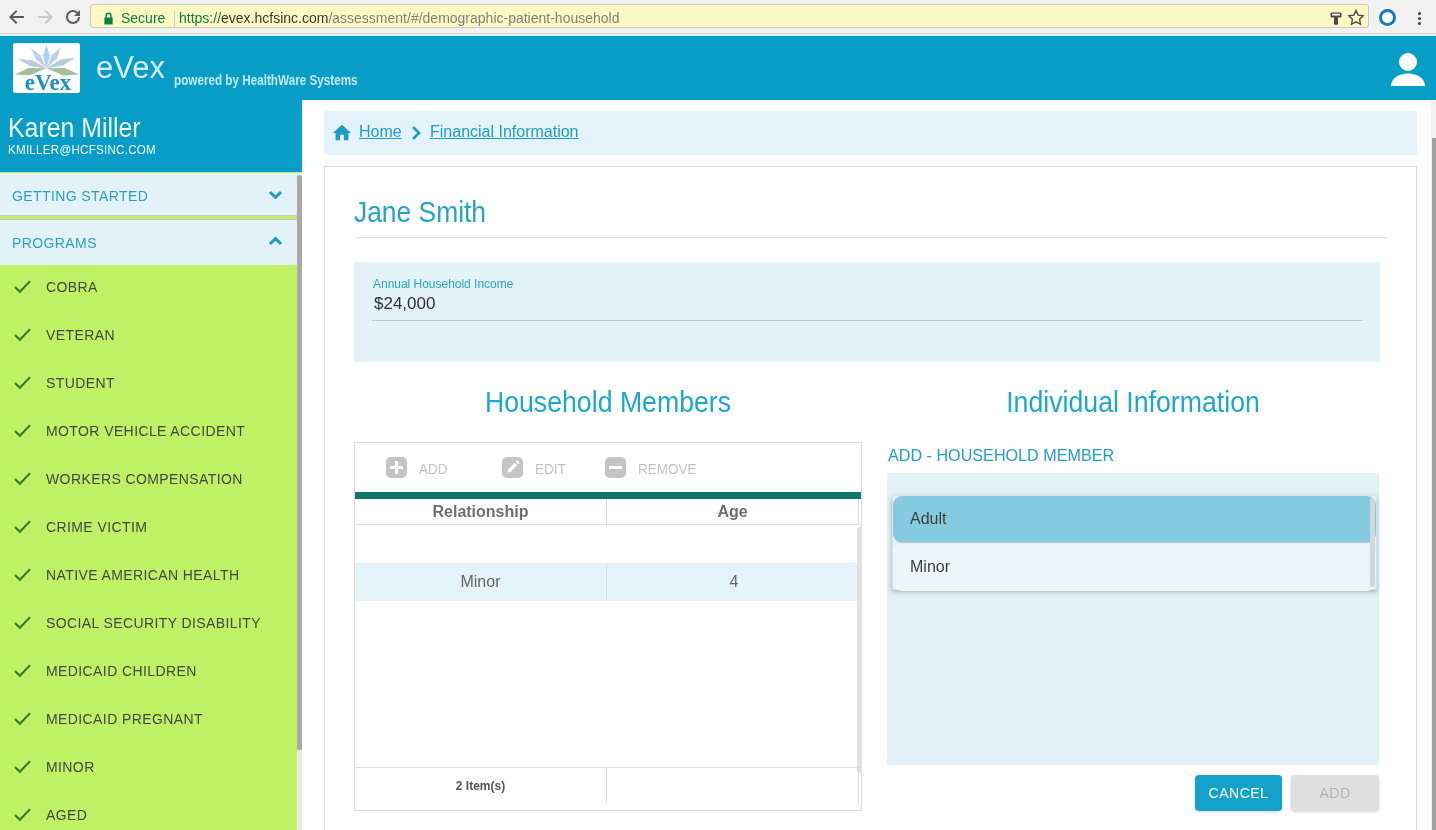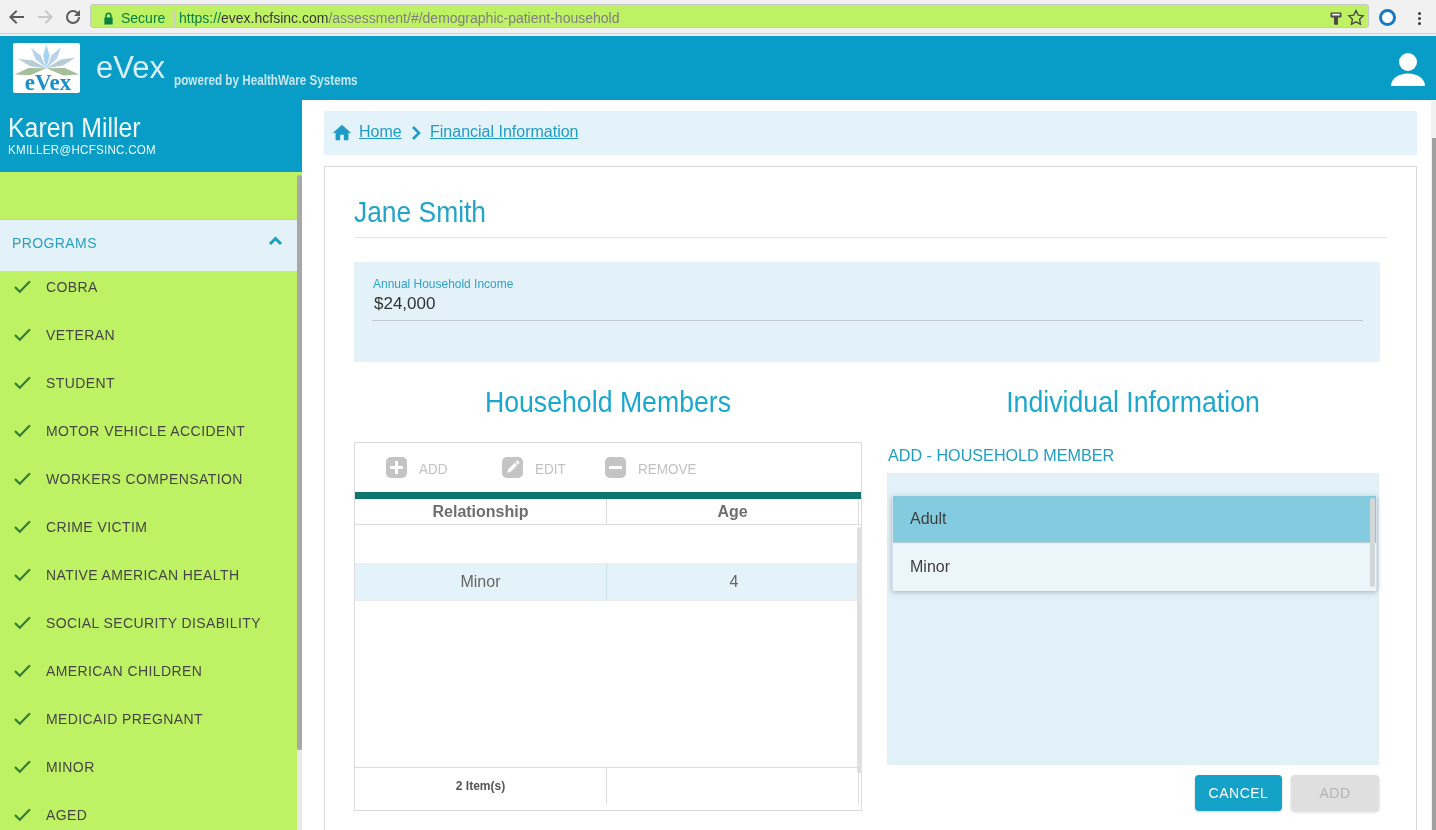--- a/index.html
+++ b/index.html
@@ -1,20 +1,20 @@
 <!DOCTYPE html>
 <html><head>
 <meta charset="utf-8">
 <style>
   * { margin:0; padding:0; box-sizing:border-box; }
   html,body { width:1436px; height:830px; overflow:hidden; font-family:"Liberation Sans",sans-serif; background:#fff; }
   .abs { position:absolute; }
   
   #chrome { position:absolute; left:0; top:0; width:1436px; height:34px; background:#f1f1f1; border-bottom:1px solid #d2d2d2; }
-  #omnibox { position:absolute; left:90px; top:4px; width:1279px; height:24px; background:#bef264; border:1px solid #c8c8c8; border-radius:3px; }
+  #omnibox { position:absolute; left:90px; top:4px; width:1279px; height:24px; background:#fef9c3; border:1px solid #c8c8c8; border-radius:3px; }
   .urltext { position:absolute; top:4px; font-size:15px; color:#2b2b2b; white-space:nowrap; }
   
   #apphdr { position:absolute; left:0; top:34px; width:1436px; height:66px; background:#089dc6; }
   #logobox { position:absolute; left:13px; top:9px; width:67px; height:50px; background:#fff; border-radius:2px; }
   #evextxt { position:absolute; left:96px; top:16px; font-size:31px; color:#d9eef6; }
   #poweredby { position:absolute; left:174px; top:37px; font-size:15px; font-weight:bold; color:#c6e6f1; transform:scaleX(0.78); transform-origin:left top; white-space:nowrap; }
   
   #sidebar { position:absolute; left:0; top:100px; width:302px; height:730px; background:#bef264; }
   #userblk { position:absolute; left:0; top:0; width:302px; height:72px; background:#089dc6; color:#eef8fb; }
   .navsec { position:absolute; left:0; width:302px; background:#e3f1f8; color:#28a0c5; font-size:14px; letter-spacing:0.4px; }
@@ -41,21 +41,21 @@
   #thead { position:absolute; left:0; top:49px; width:506px; height:33px; border-top:7px solid #0f766e; border-bottom:1px solid #dcdcdc; font-weight:bold; font-size:16px; color:#6e6e6e; }
   .trow { position:absolute; left:0; width:506px; height:38px; font-size:16px; color:#666; }
   .c1 { position:absolute; left:0; top:0; width:252px; height:100%; text-align:center; border-right:1px solid #dcdcdc; }
   .c2 { position:absolute; left:252px; top:0; width:254px; height:100%; text-align:center; }
   .vcen { display:flex; align-items:center; justify-content:center; }
   #tfoot { position:absolute; left:0; top:324px; width:506px; height:37px; border-top:1px solid #dcdcdc; font-weight:bold; font-size:12px; color:#555; }
   
   #addlabel { position:absolute; left:563px; top:279px; font-size:17px; color:#209ec2; transform:scaleX(0.95); transform-origin:left top; white-space:nowrap; }
   #rpanel { position:absolute; left:562px; top:306px; width:492px; height:292px; background:#e2f1f8; }
   #listbox { position:absolute; left:5px; top:22px; width:485px; height:95px; border:1px solid #d5e4ec; box-shadow:0 2px 5px rgba(0,0,0,0.28); }
-  .lrow { position:absolute; left:0; width:483px; height:47px; font-size:16px; color:#3f3f3f; }
+  .lrow { position:absolute; left:0; width:483px; height:47px; font-size:16px; color:#3f3f3f;border-radius:9px; }
   .lrow span { position:absolute; left:17px; top:14px; }
   .btn { position:absolute; top:608px; height:36px; border-radius:4px; font-size:14px; text-align:center; line-height:36px; letter-spacing:0.5px; box-shadow:0 1px 3px rgba(0,0,0,0.18); }
   
   #sbscroll { position:absolute; left:297px; top:75px; width:5px; height:575px; background:#a8a8a8; border-radius:3px; }
   #sbtrack { position:absolute; left:297px; top:650px; width:5px; height:80px; background:#e9e9e9; }
   #pgtrack { position:absolute; left:1431px; top:101px; width:5px; height:729px; background:#f1f1f1; }
   #pgthumb { position:absolute; left:1432px; top:138px; width:4px; height:692px; background:#a0a0a0; }
   #gridscroll { position:absolute; left:501.5px; top:84px; width:5.5px; height:246px; background:#e0e0e0; border-radius:3px; }
 </style>
 </head>
@@ -116,21 +116,27 @@
       <circle cx="17" cy="10" r="9" fill="#fff"></circle>
       <path d="M17 21.5c-9.4 0-17 5-17 12.5h34c0-7.5-7.6-12.5-17-12.5z" fill="#fff"></path>
     </svg>
 </div>
 
 <div id="sidebar">
   <div id="userblk">
     <div class="abs" style="left:8px;top:13px;font-size:27px;transform:scaleX(0.92);transform-origin:left top;white-space:nowrap;">Karen Miller</div>
     <div class="abs" style="left:8px;top:42px;font-size:13px;letter-spacing:0.3px;transform:scaleX(0.89);transform-origin:left top;white-space:nowrap;">KMILLER@HCFSINC.COM</div>
   </div>
-  <div class="navsec" style="top:119px;height:52px;border-top:1px solid #c9c9c9;">
+  <div class="navsec" style="top:73px;height:43px;border-bottom:1px solid #c9c9c9;">
+    <span>GETTING STARTED</span>
+    <svg class="abs" style="left:268px;top:17px" width="15" height="11" viewBox="0 0 15 11">
+        <path d="M2 2l5.5 5.5L13 2" fill="none" stroke="#1b9ec4" stroke-width="3"></path>
+      </svg>
+  </div>
+  <div class="navsec" style="top:119px;height:46px;border-top:1px solid #c9c9c9;">
     <span>PROGRAMS</span>
     <svg class="abs" style="left:268px;top:15px" width="15" height="11" viewBox="0 0 15 11">
         <path d="M2 9l5.5-5.5L13 9" fill="none" stroke="#1b9ec4" stroke-width="3"></path>
       </svg>
   </div>
   <div id="menu">
       <div class="menuitem" style="top: 163px;">
         <svg width="19" height="19" viewBox="0 0 19 19">
           <path d="M2 10l4.8 4.8L17 4.2" fill="none" stroke="#2e7d32" stroke-width="2.1"></path>
         </svg>
@@ -175,21 +181,21 @@
       <div class="menuitem" style="top: 499px;">
         <svg width="19" height="19" viewBox="0 0 19 19">
           <path d="M2 10l4.8 4.8L17 4.2" fill="none" stroke="#2e7d32" stroke-width="2.1"></path>
         </svg>
         <span class="lbl">SOCIAL SECURITY DISABILITY</span>
       </div>
       <div class="menuitem" style="top: 547px;">
         <svg width="19" height="19" viewBox="0 0 19 19">
           <path d="M2 10l4.8 4.8L17 4.2" fill="none" stroke="#2e7d32" stroke-width="2.1"></path>
         </svg>
-        <span class="lbl">AMERICAN CHILDREN</span>
+        <span class="lbl">MEDICAID CHILDREN</span>
       </div>
       <div class="menuitem" style="top: 595px;">
         <svg width="19" height="19" viewBox="0 0 19 19">
           <path d="M2 10l4.8 4.8L17 4.2" fill="none" stroke="#2e7d32" stroke-width="2.1"></path>
         </svg>
         <span class="lbl">MEDICAID PREGNANT</span>
       </div>
       <div class="menuitem" style="top: 643px;">
         <svg width="19" height="19" viewBox="0 0 19 19">
           <path d="M2 10l4.8 4.8L17 4.2" fill="none" stroke="#2e7d32" stroke-width="2.1"></path>

